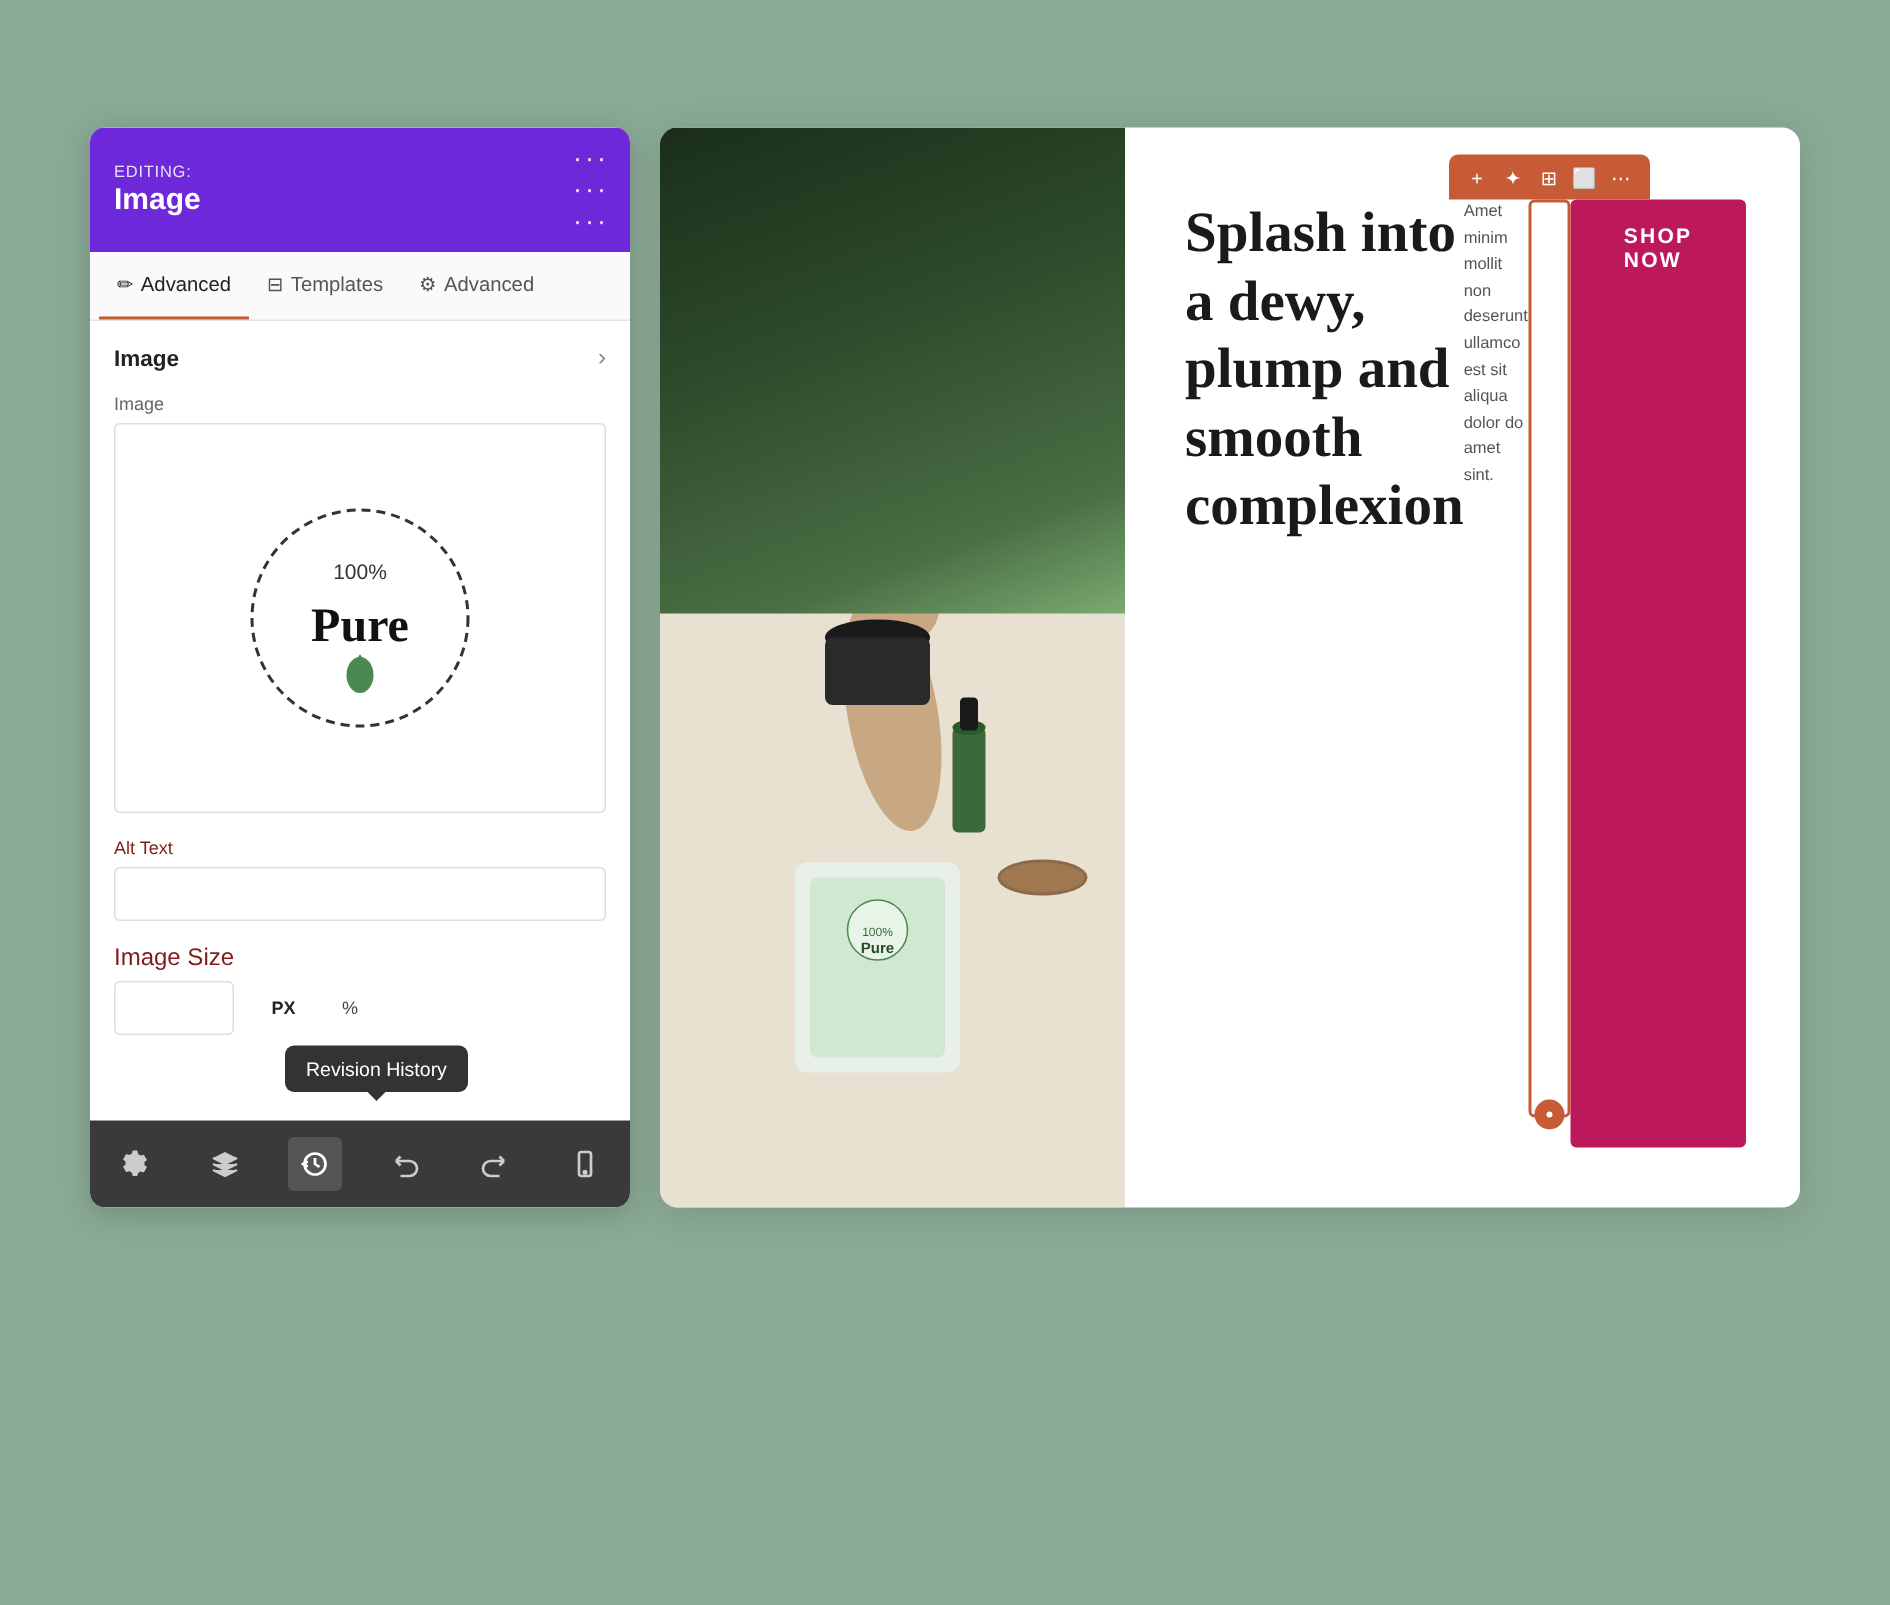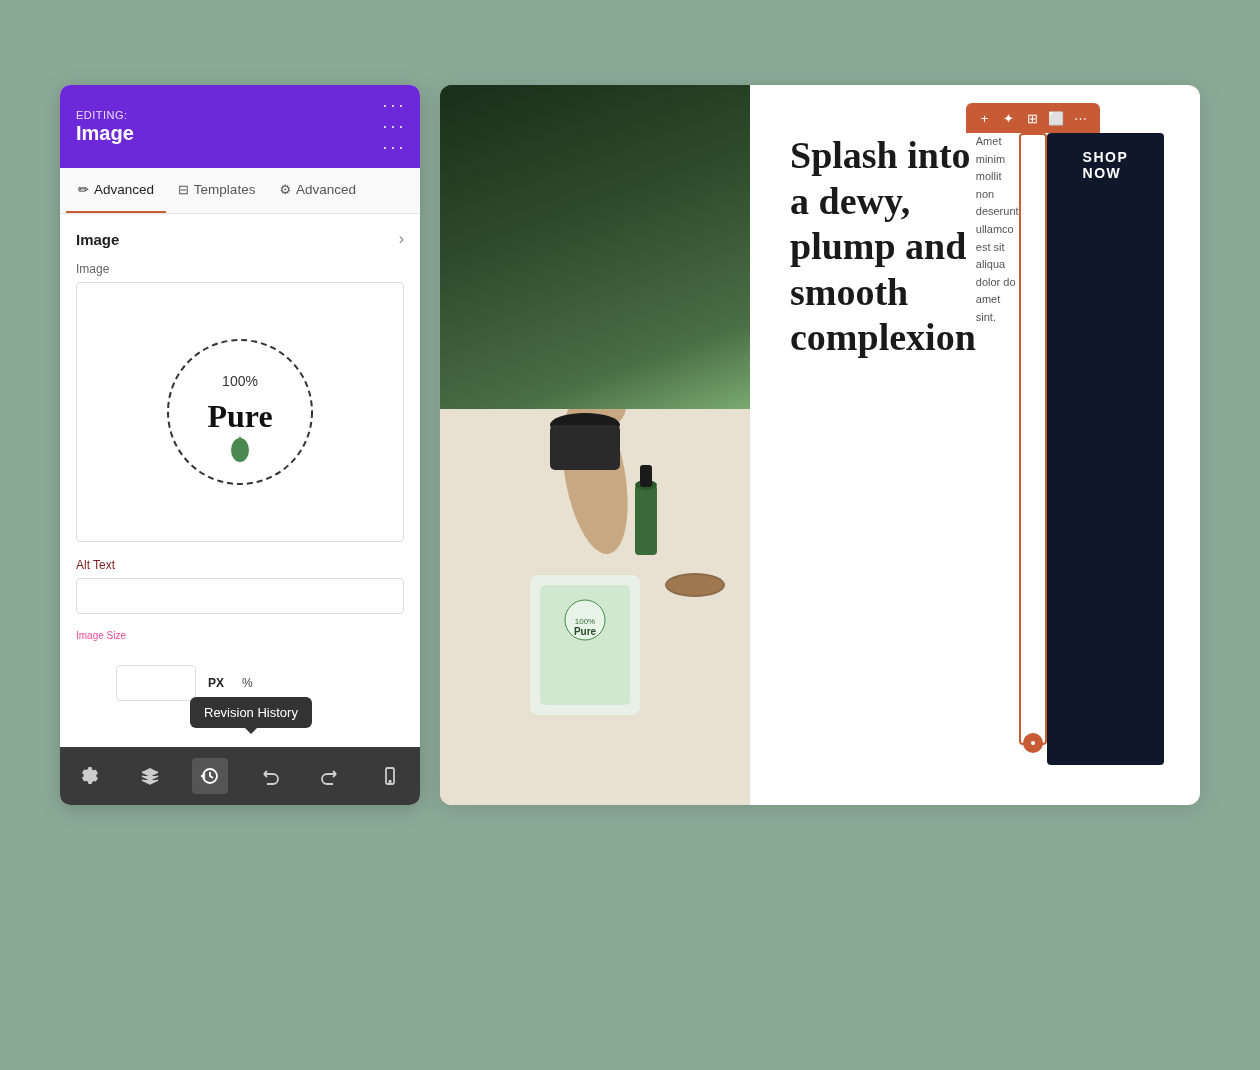--- a/index.html
+++ b/index.html
@@ -160,30 +160,29 @@
       border: 1px solid #ddd;
       border-radius: 4px;
       padding: 6px 10px;
       font-size: 13px;
       color: #333;
       outline: none;
       margin-bottom: 16px;
     }
 
     .image-size-label {
-      font-size: 10px;
-      color: #ec4899;
-      margin-bottom: 24px;
+      font-size: 16px;
+      color: #7f1d1d;
+      margin-bottom: 6px;
     }
 
     .size-row {
       display: flex;
       align-items: center;
-      gap: 6px;
-      margin-left: 40px;
+      gap: 19px;
     }
 
     .size-input {
       width: 80px;
       height: 36px;
       border: 1px solid #ddd;
       border-radius: 4px;
       padding: 6px 8px;
       font-size: 13px;
       color: #333;
@@ -358,21 +357,21 @@
       height: 20px;
       background: #c75b35;
       border-radius: 50%;
       display: flex;
       align-items: center;
       justify-content: center;
     }
 
     .shop-now-btn {
       display: inline-block;
-      background: #0f172a;
+      background: #be185d;
       color: #fff;
       font-size: 14px;
       font-weight: 700;
       letter-spacing: 1.5px;
       padding: 16px 36px;
       border-radius: 4px;
       cursor: pointer;
       text-transform: uppercase;
       width: fit-content;
     }

